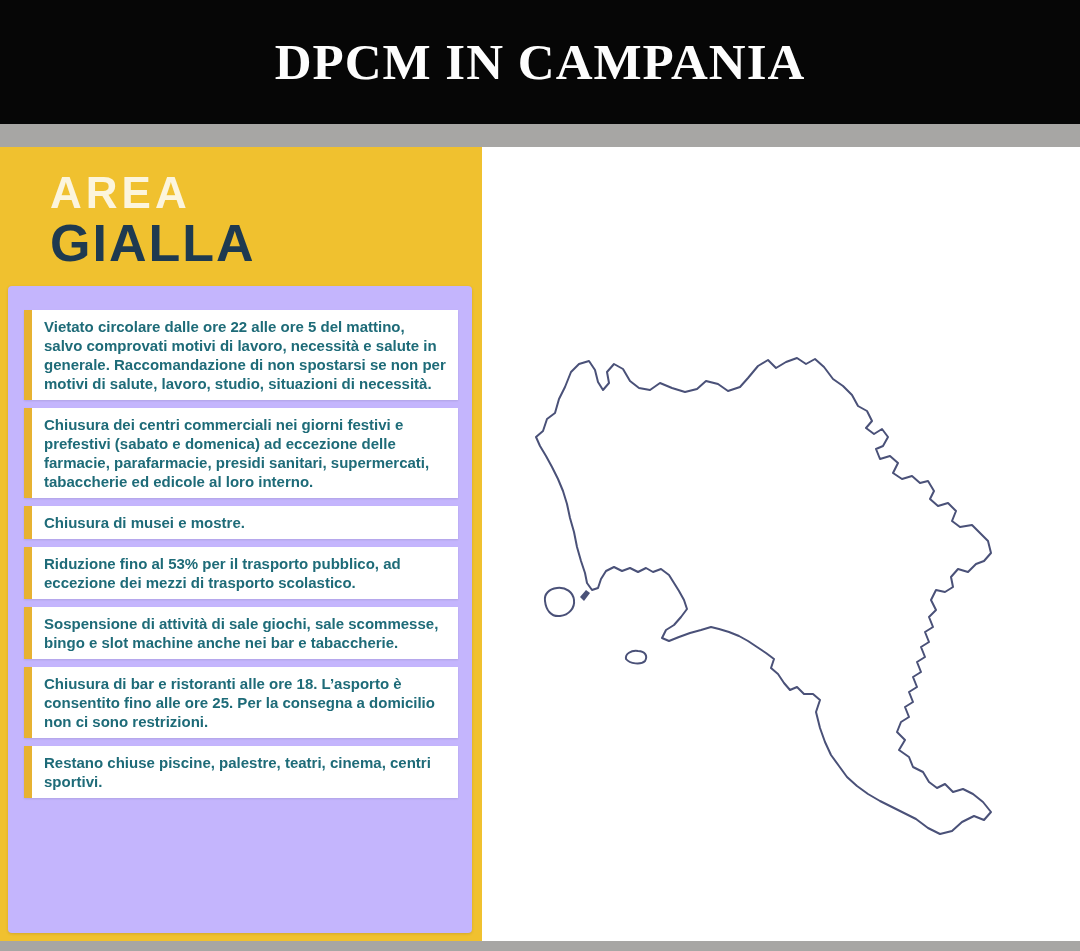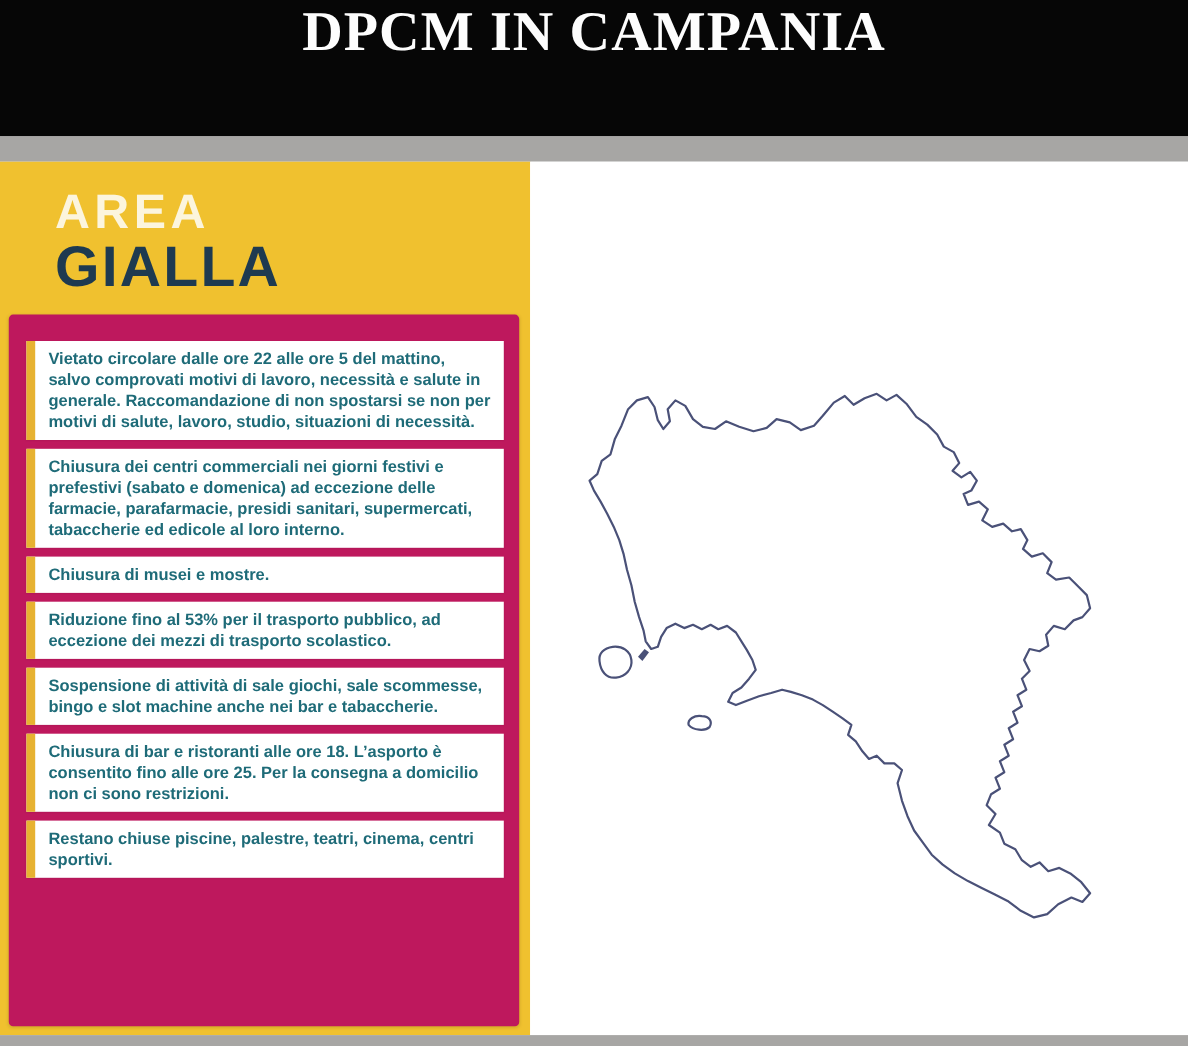--- a/index.html
+++ b/index.html
@@ -7,21 +7,21 @@
     width:1080px; height:951px;
     position:relative;
     background:#ffffff;
     overflow:hidden;
     font-family:"Liberation Sans", sans-serif;
   }
   .header {
     position:absolute; top:0; left:0;
     width:1080px; height:124px;
     background:#060606;
-    display:flex; justify-content:center;
+    display:flex; align-items:center; justify-content:center;
   }
   .header h1 {
     margin:0;
     color:#fdfdfd;
     font-family:"Liberation Serif", serif;
     font-weight:bold;
     font-size:51px;
     letter-spacing:1px;
   }
   .divider {
@@ -48,21 +48,21 @@
     display:block;
     color:#1e3a50;
     font-size:52px;
     font-weight:800;
     letter-spacing:2px;
     line-height:1.0;
   }
   .inset {
     position:absolute;
     top:139px; left:8px; right:10px; bottom:8px;
-    background:#be185d;
+    background:#c4b5fd;
     border-radius:4px;
     box-sizing:border-box;
     padding:24px 14px 12px 16px;
     display:flex; flex-direction:column; gap:8px;
     box-shadow:0 1px 3px rgba(0,0,0,0.12);
   }
   .rule-card {
     background:#ffffff;
     border-left:8px solid #e7b231;
     padding:7px 12px;

